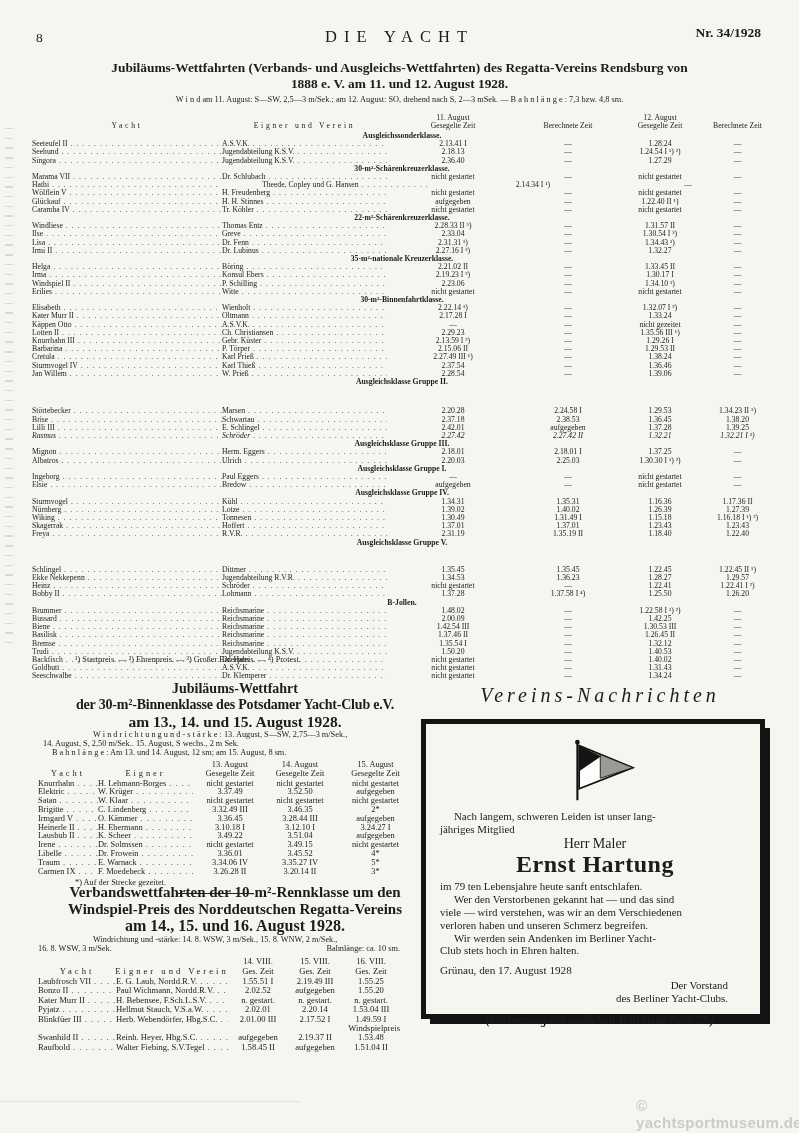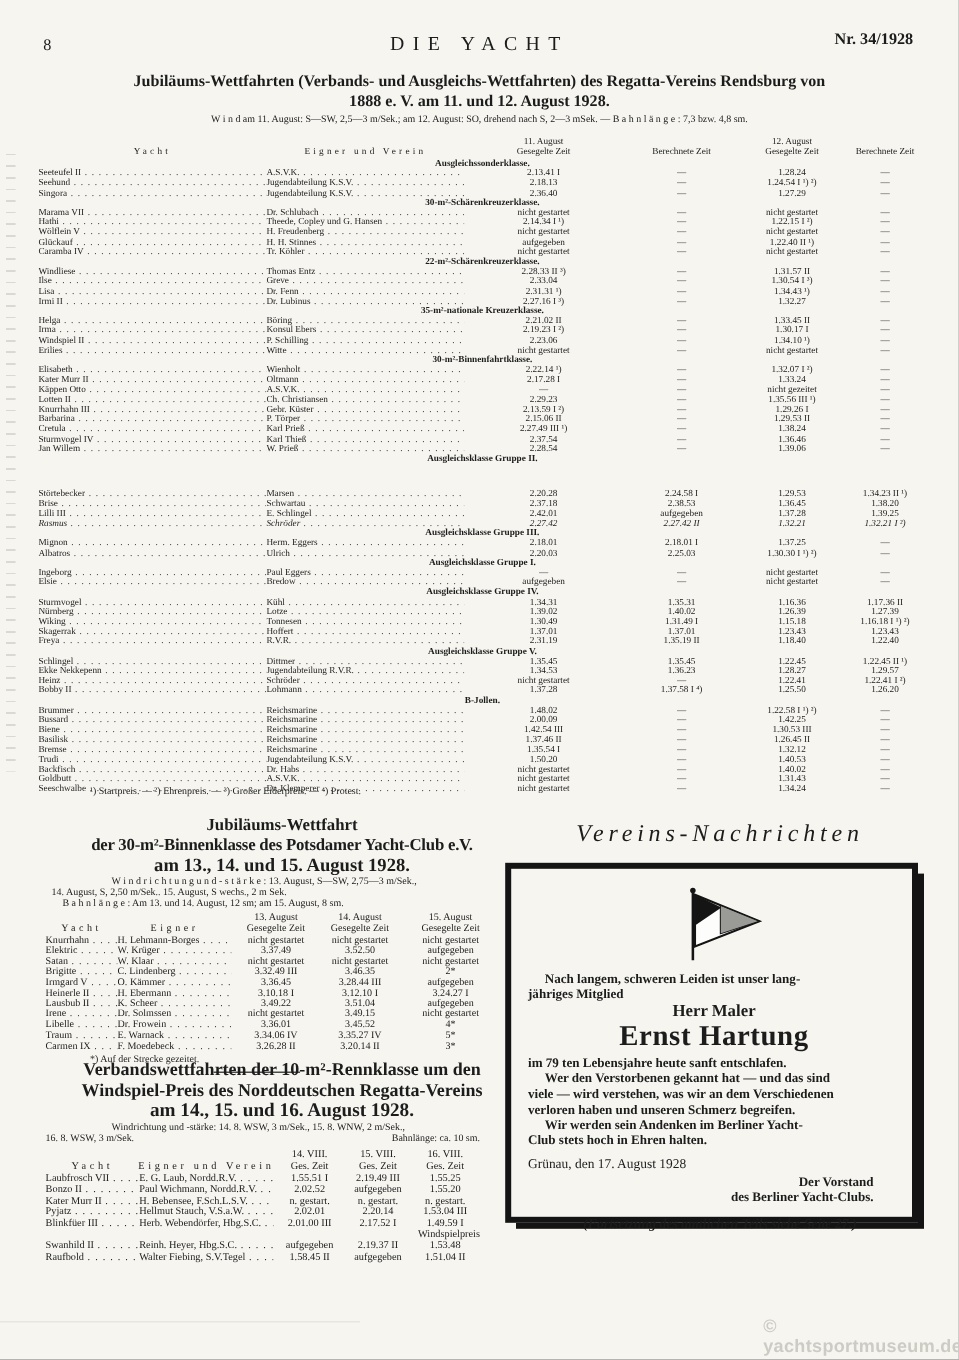--- a/index.html
+++ b/index.html
@@ -50,21 +50,21 @@
   #windspiel-table .t-head{height:20px;margin-bottom:1px;}
   .pot-footnote{font-size:8.3px;margin:2px 0 0 40px;}
   .short-rule{width:72px;border-top:1.5px solid #222;margin:6px 0 0 143px;}
   
   .vn-title{position:absolute;left:425px;top:684px;width:350px;text-align:center;
     font-style:italic;font-size:20px;letter-spacing:4px;}
   .obit-box{position:absolute;left:421px;top:719px;width:310px;min-height:232px;
     border:5px solid #141414;box-shadow:7px 7px 0 -2px #141414;
     padding:10px 10px 8px 14px;background:#f6f5f0;}
   .burgee{display:block;margin:2px auto 8px auto;}
-  .obit p{margin:0;font-size:10.9px;line-height:12.8px;font-weight:bold;}
+  .obit p{margin:0;font-size:10.9px;line-height:12.8px;font-weight:normal;}
   .obit .indent{text-indent:14px;}
   .obit .honorific{text-align:center;font-size:14px;margin-top:2px;}
   .obit .deceased-name{text-align:center;font-size:24px;line-height:27px;font-weight:900;
     letter-spacing:.5px;margin:1px 0 2px 0;}
   .obit .dateline{font-weight:normal;margin-top:7px;font-size:11.2px;}
   .obit .signature{text-align:right;padding-right:22px;line-height:13.5px;margin-top:2px;}
   .continuation{position:absolute;left:425px;top:1014px;width:350px;text-align:center;
     font-style:italic;font-weight:bold;font-size:11.5px;}
   
   .margin-marks{position:absolute;left:5px;top:128px;width:8px;height:515px;opacity:.4;
@@ -162,21 +162,21 @@
         </div>
         <div class="t-cell t-lead">
           <span class="txt">Dr. Schlubach</span>
           <span class="dots"> .  .  .  .  .  .  .  .  .  .  .  .  .  .  .  .  .  .  .  .  .  .  .  .  .  .  .  .  .  .  .  .  .  .  .  .  .  .  .  .  .  .  .  .  .  .  .  . </span>
         </div>
         <div class="t-cell t-num">nicht gestartet</div>
         <div class="t-cell t-num">—</div>
         <div class="t-cell t-num">nicht gestartet</div>
         <div class="t-cell t-num">—</div>
       </div>
-      <div class="t-row" style="grid-template-columns: 190px 165px 132px 98px 86px 69px;">
+      <div class="t-row" style="grid-template-columns: 190px 165px 132px 98px 86px 69px; gap: 40px;">
         <div class="t-cell t-lead">
           <span class="txt">Hathi</span>
           <span class="dots"> .  .  .  .  .  .  .  .  .  .  .  .  .  .  .  .  .  .  .  .  .  .  .  .  .  .  .  .  .  .  .  .  .  .  .  .  .  .  .  .  .  .  .  .  .  .  .  . </span>
         </div>
         <div class="t-cell t-lead">
           <span class="txt">Theede, Copley und G. Hansen</span>
           <span class="dots"> .  .  .  .  .  .  .  .  .  .  .  .  .  .  .  .  .  .  .  .  .  .  .  .  .  .  .  .  .  .  .  .  .  .  .  .  .  .  .  .  .  .  .  .  .  .  .  . </span>
         </div>
         <div class="t-cell t-num">2.14.34 I ¹)</div>
         <div class="t-cell t-num">—</div>
@@ -646,21 +646,21 @@
         <div class="t-cell t-lead">
           <span class="txt">R.V.R.</span>
           <span class="dots"> .  .  .  .  .  .  .  .  .  .  .  .  .  .  .  .  .  .  .  .  .  .  .  .  .  .  .  .  .  .  .  .  .  .  .  .  .  .  .  .  .  .  .  .  .  .  .  . </span>
         </div>
         <div class="t-cell t-num">2.31.19</div>
         <div class="t-cell t-num">1.35.19 II</div>
         <div class="t-cell t-num">1.18.40</div>
         <div class="t-cell t-num">1.22.40</div>
       </div>
       <div class="t-sec">Ausgleichsklasse Gruppe V.</div>
-      <div class="t-row" style="grid-template-columns: 190px 165px 132px 98px 86px 69px;">
+      <div class="t-row" style="grid-template-columns: 190px 165px 132px 98px 86px 69px; margin-top: 19px;">
         <div class="t-cell t-lead">
           <span class="txt">Schlingel</span>
           <span class="dots"> .  .  .  .  .  .  .  .  .  .  .  .  .  .  .  .  .  .  .  .  .  .  .  .  .  .  .  .  .  .  .  .  .  .  .  .  .  .  .  .  .  .  .  .  .  .  .  . </span>
         </div>
         <div class="t-cell t-lead">
           <span class="txt">Dittmer</span>
           <span class="dots"> .  .  .  .  .  .  .  .  .  .  .  .  .  .  .  .  .  .  .  .  .  .  .  .  .  .  .  .  .  .  .  .  .  .  .  .  .  .  .  .  .  .  .  .  .  .  .  . </span>
         </div>
         <div class="t-cell t-num">1.35.45</div>
         <div class="t-cell t-num">1.35.45</div>

